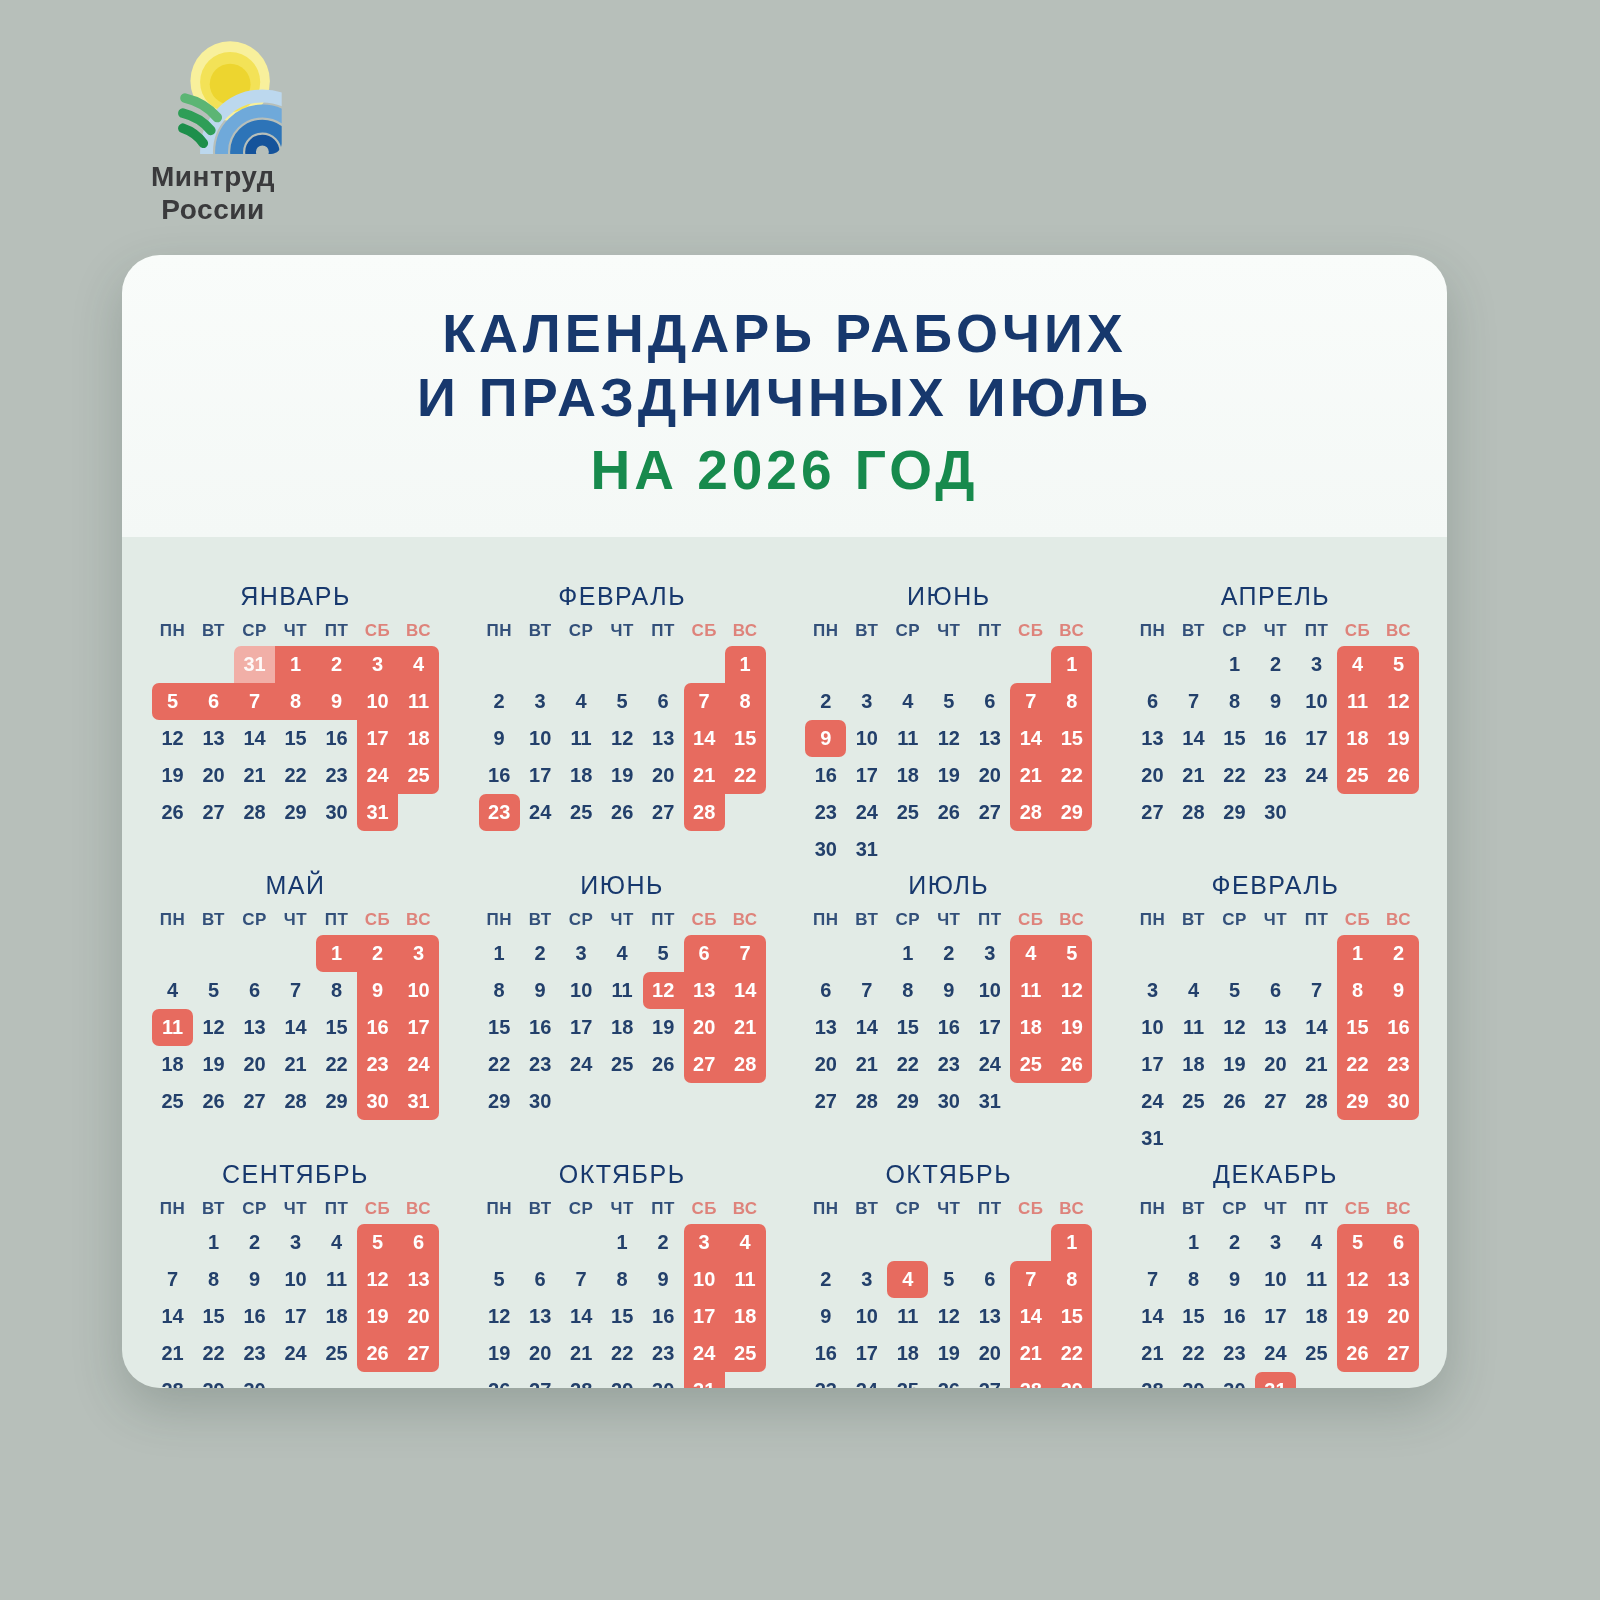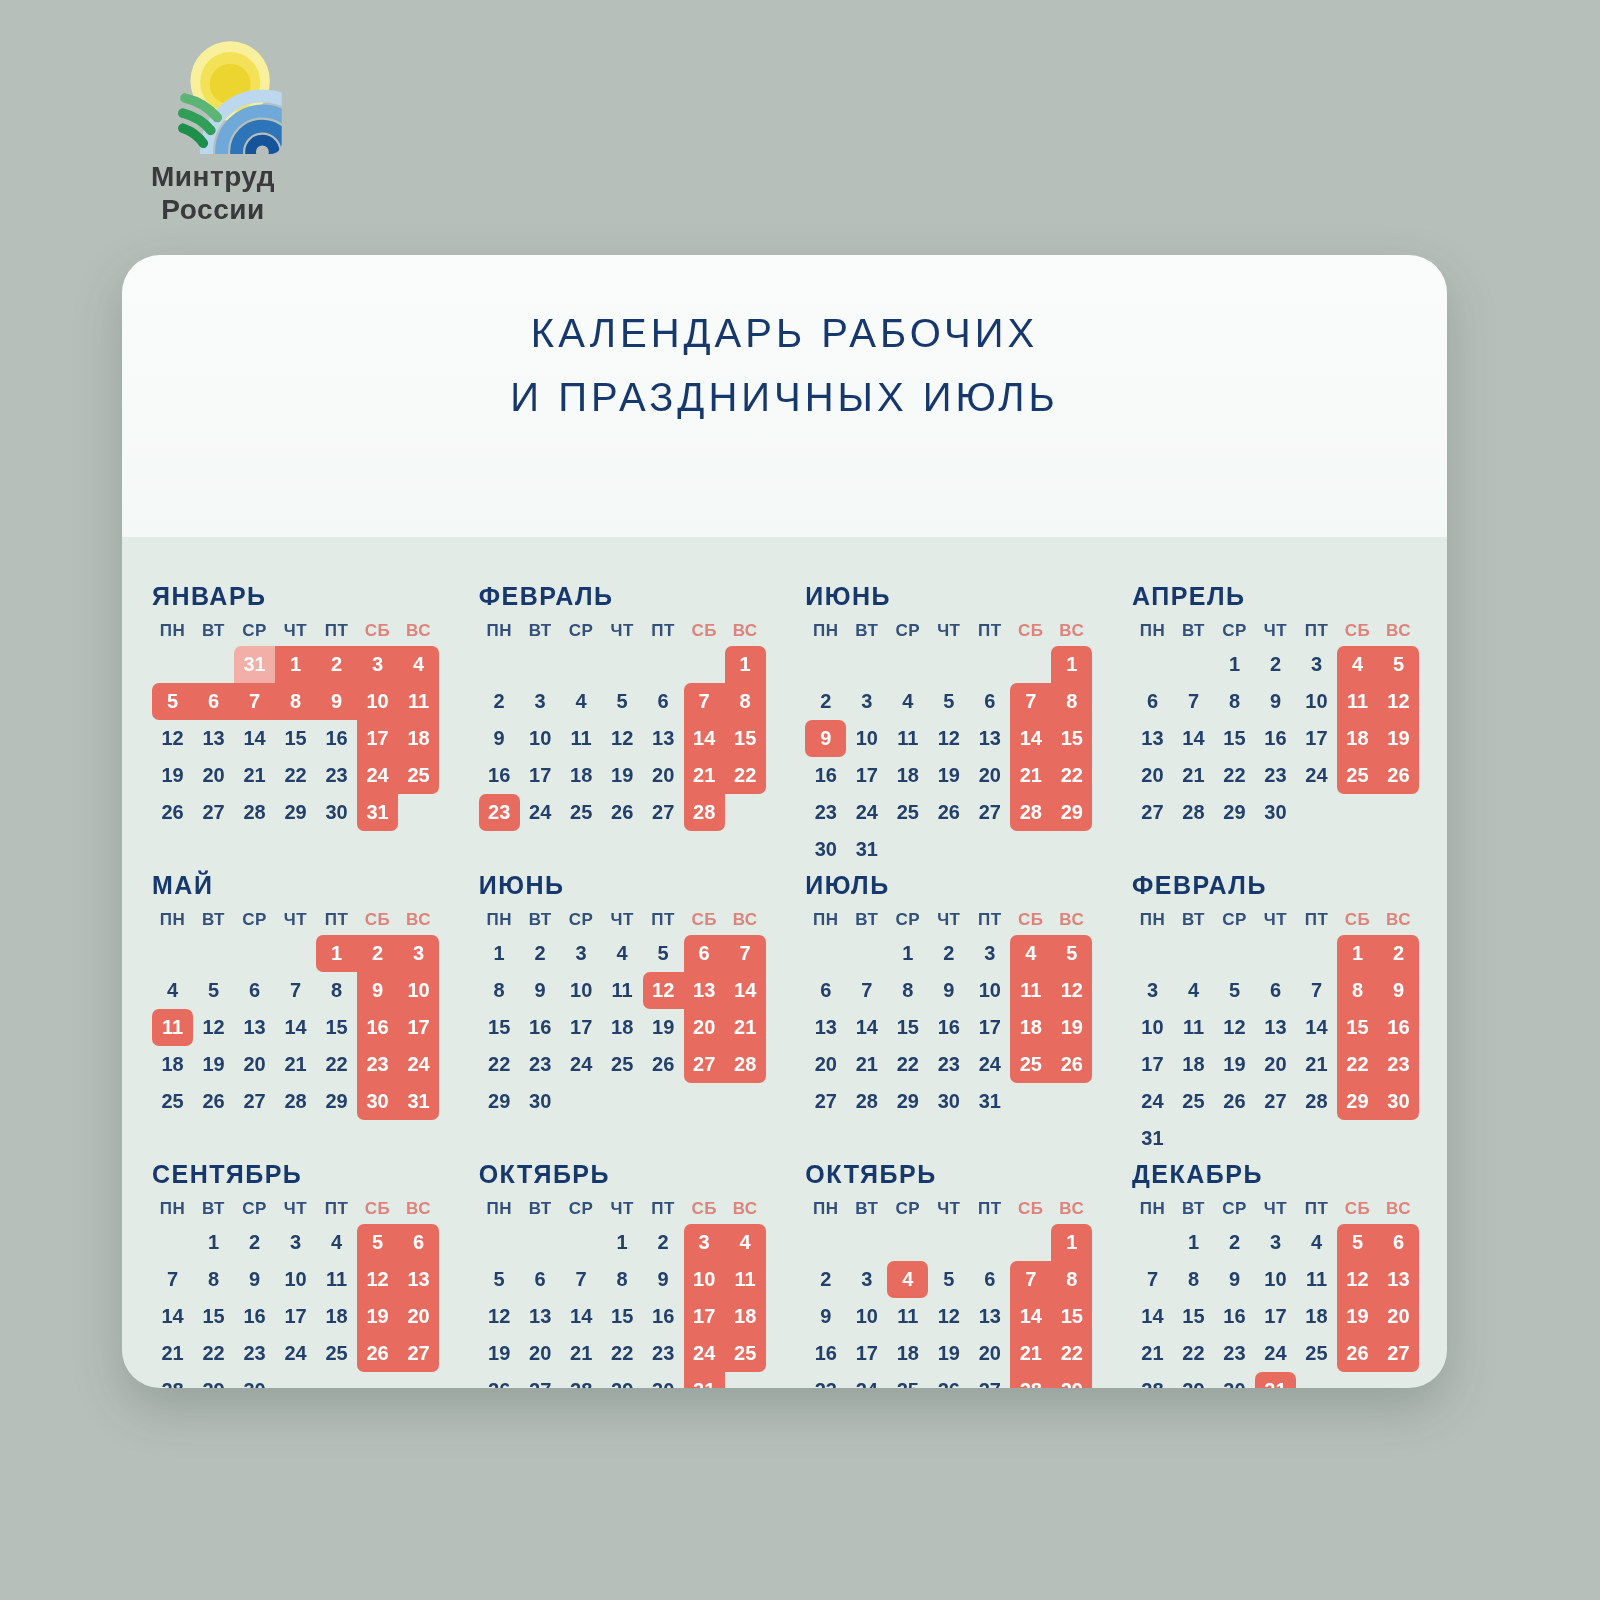--- a/index.html
+++ b/index.html
@@ -30,41 +30,41 @@
     border-radius:38px;overflow:hidden;
     box-shadow:0 20px 50px rgba(35,60,48,.22);
     display:flex;flex-direction:column;
   }
   .card-head{
     height:282px;flex:0 0 auto;
     background:linear-gradient(180deg,#f9fcfa 0%,#f4f8f6 100%);
     text-align:center;padding-top:46px;box-sizing:border-box;
   }
   .title-navy{
-    font-size:40px;line-height:64px;font-weight:400;
+    font-size:54px;line-height:64px;font-weight:700;
     color:var(--navy,#17386d);letter-spacing:4px;
   }
   .title-green{
     margin-top:12px;font-size:55px;line-height:58px;font-weight:700;
     color:var(--green,#178a4d);letter-spacing:4px;
   }
   .card-body{
     flex:1 1 auto;
     background:linear-gradient(180deg,#dee8e3 0%,#e5edе9 30%,#e3ece7 100%);
     background-color:#e2ebe6;
   }
   
   .months-grid{
     display:grid;grid-template-columns:repeat(4,287px);
     justify-content:space-between;align-items:start;
     padding:44px 28px 0 30px;row-gap:2px;
   }
   .month{width:287px;}
   .month-title{
-    text-align:left;font-size:25px;font-weight:700;
+    text-align:center;font-size:25px;font-weight:400;
     color:var(--navy,#17386d);letter-spacing:1.5px;margin-bottom:5px;height:30px;line-height:30px;
   }
   .month-table{border-collapse:separate;border-spacing:0;table-layout:fixed;width:287px;}
   .month-table th.wd{
     width:41px;height:30px;padding:0;text-align:center;
     font-size:17px;font-weight:700;color:#33507a;letter-spacing:.5px;
   }
   .month-table th.wd.weekend{color:var(--weekend,#de837b);}
   td.day{
     width:41px;height:37px;padding:0;text-align:center;vertical-align:middle;
@@ -113,20 +113,21 @@
       <div>России</div>
     </div>
   </div>
 
   <div class="card">
     <div class="card-head">
       <div class="title-navy">
         <div>КАЛЕНДАРЬ РАБОЧИХ</div>
         <div>И ПРАЗДНИЧНЫХ ИЮЛЬ</div>
       </div>
+      <div class="title-green">НА 2026 ГОД</div>
     </div>
     <div class="card-body">
       <div class="months-grid">
           <div class="month">
             <div class="month-title">ЯНВАРЬ</div>
             <table class="month-table">
               <thead>
                 <tr>
                   <th class="wd">ПН</th>
                   <th class="wd">ВТ</th>

